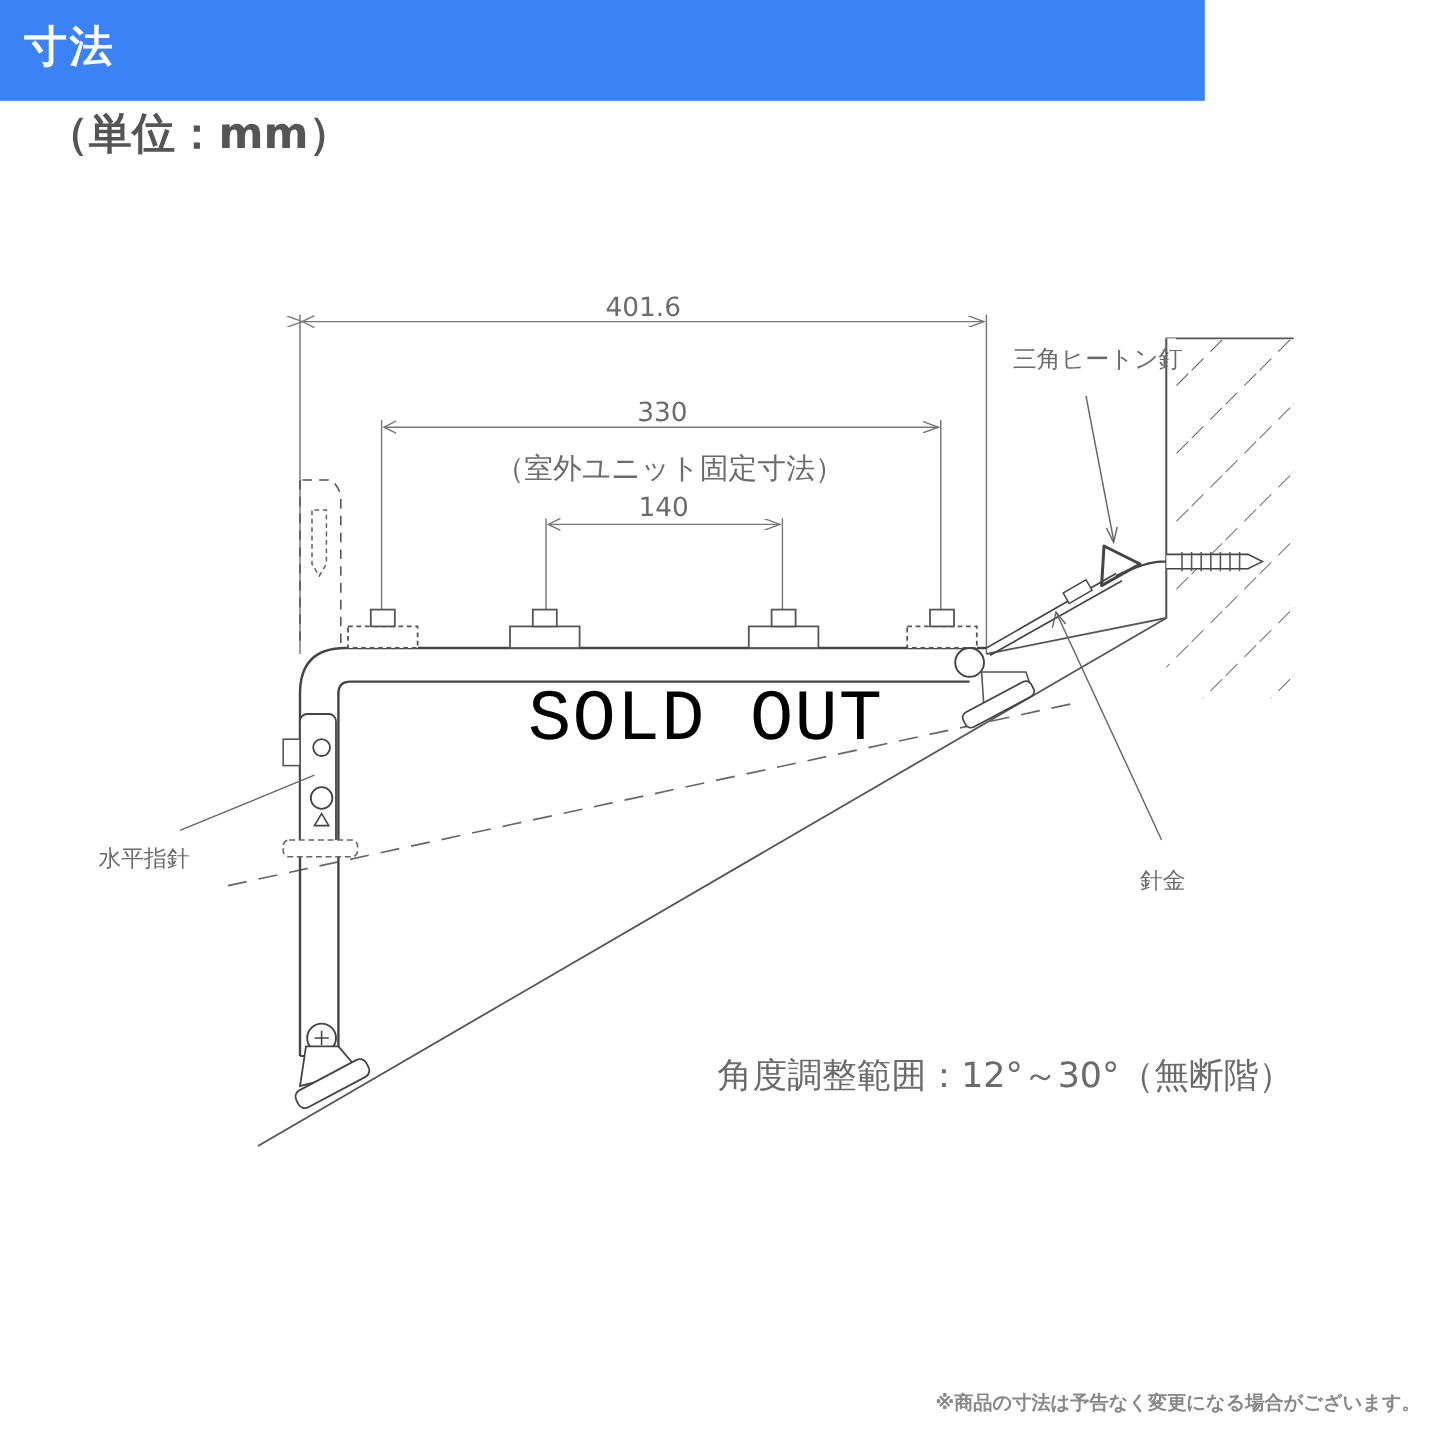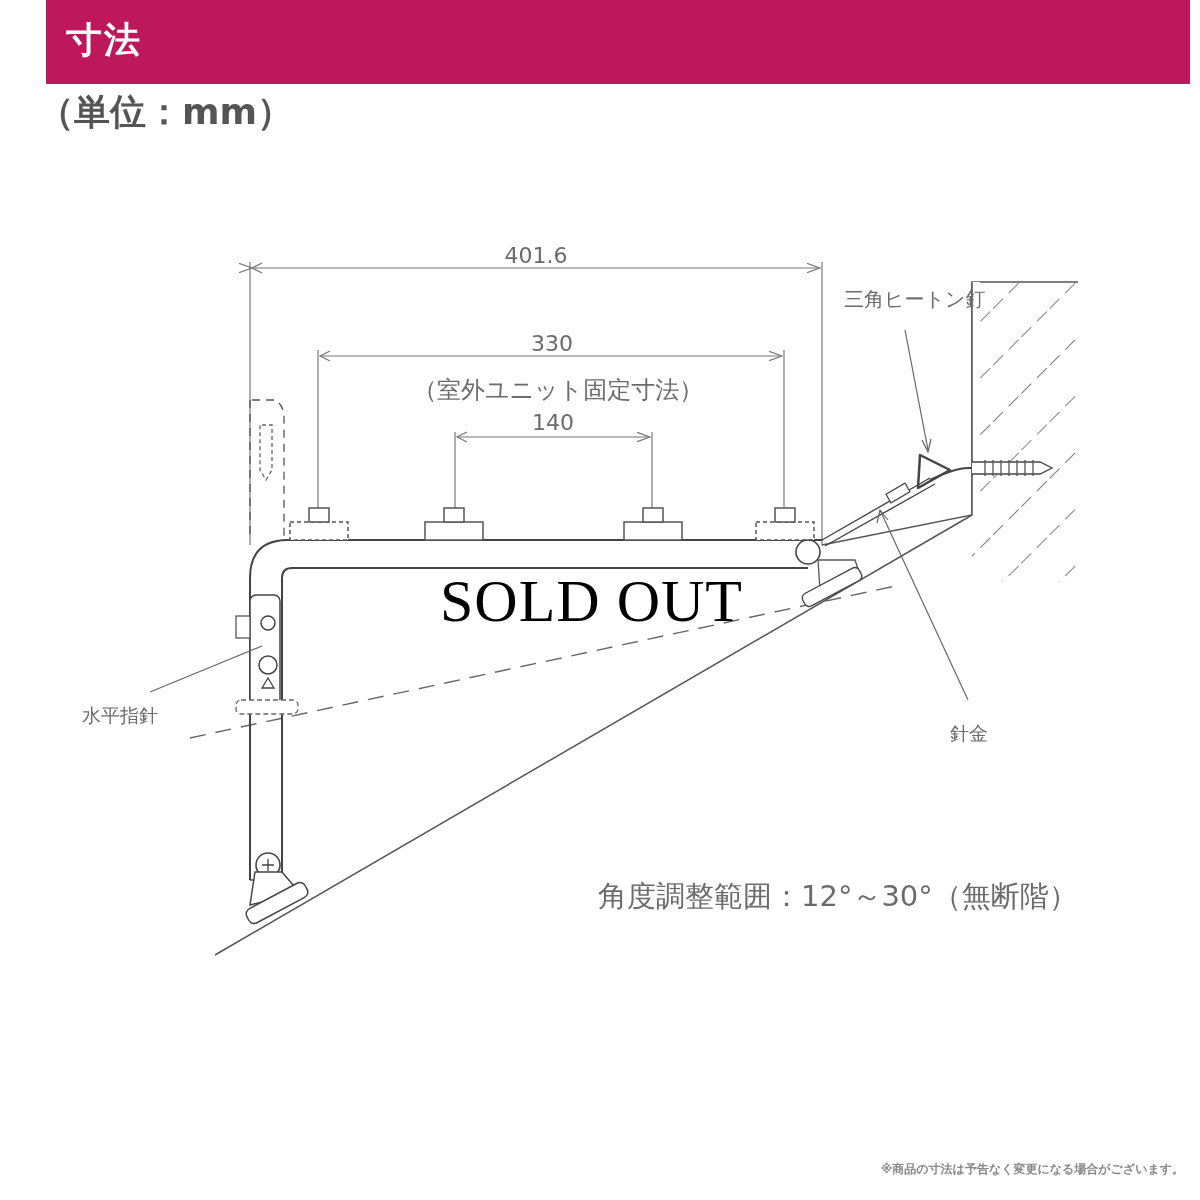--- a/index.html
+++ b/index.html
@@ -1,29 +1,29 @@
 <!DOCTYPE html>
 <html><head>
 <meta charset="utf-8">
 <style>
   html, body { margin: 0; padding: 0; background: #ffffff; }
   body { width: 1200px; height: 1200px; position: relative; overflow: hidden;
          font-family: "DejaVu Sans", "Liberation Sans", sans-serif; }
-  .header { position: absolute; left: 0; top: 0; width: 1144px; height: 84px;
-            background: #be185d; margin-left: 46px; }
+  .header { position: absolute; left: 0; top: 0; width: 1004px; height: 84px;
+            background: #3b82f6; }
   .header-title { position: absolute; left: 20px; top: 14px; color: #ffffff;
                   font-size: 36px; font-weight: bold; letter-spacing: 2px; line-height: 52px; }
   .unit { position: absolute; left: 38px; top: 90px; color: #555555;
           font-size: 36px; font-weight: bold; line-height: 44px; }
   svg.drawing { position: absolute; left: 0; top: 0; }
   .lbl { font-family: "DejaVu Sans", sans-serif; fill: #6b6b6b; }
   .soldout { position: absolute; left: 440px; top: 566px; font-size: 60px;
-             color: #000; font-family: Liberation Serif, serif; letter-spacing: 1px; line-height: 70px; }
+             color: #000; font-family: Liberation Mono, monospace; letter-spacing: 1px; line-height: 70px; }
   .footnote { position: absolute; right: 16px; top: 1154px; color: #888888;
-              font-size: 12px; font-weight: bold; line-height: 30px; }
+              font-size: 16px; font-weight: bold; line-height: 30px; }
 </style>
 </head>
 <body>
 
 <div class="header">
   <div class="header-title">寸法</div>
 </div>
 <div class="unit">（単位：mm）</div>
 
 <svg class="drawing" width="1200" height="1200" viewBox="0 0 1200 1200">

